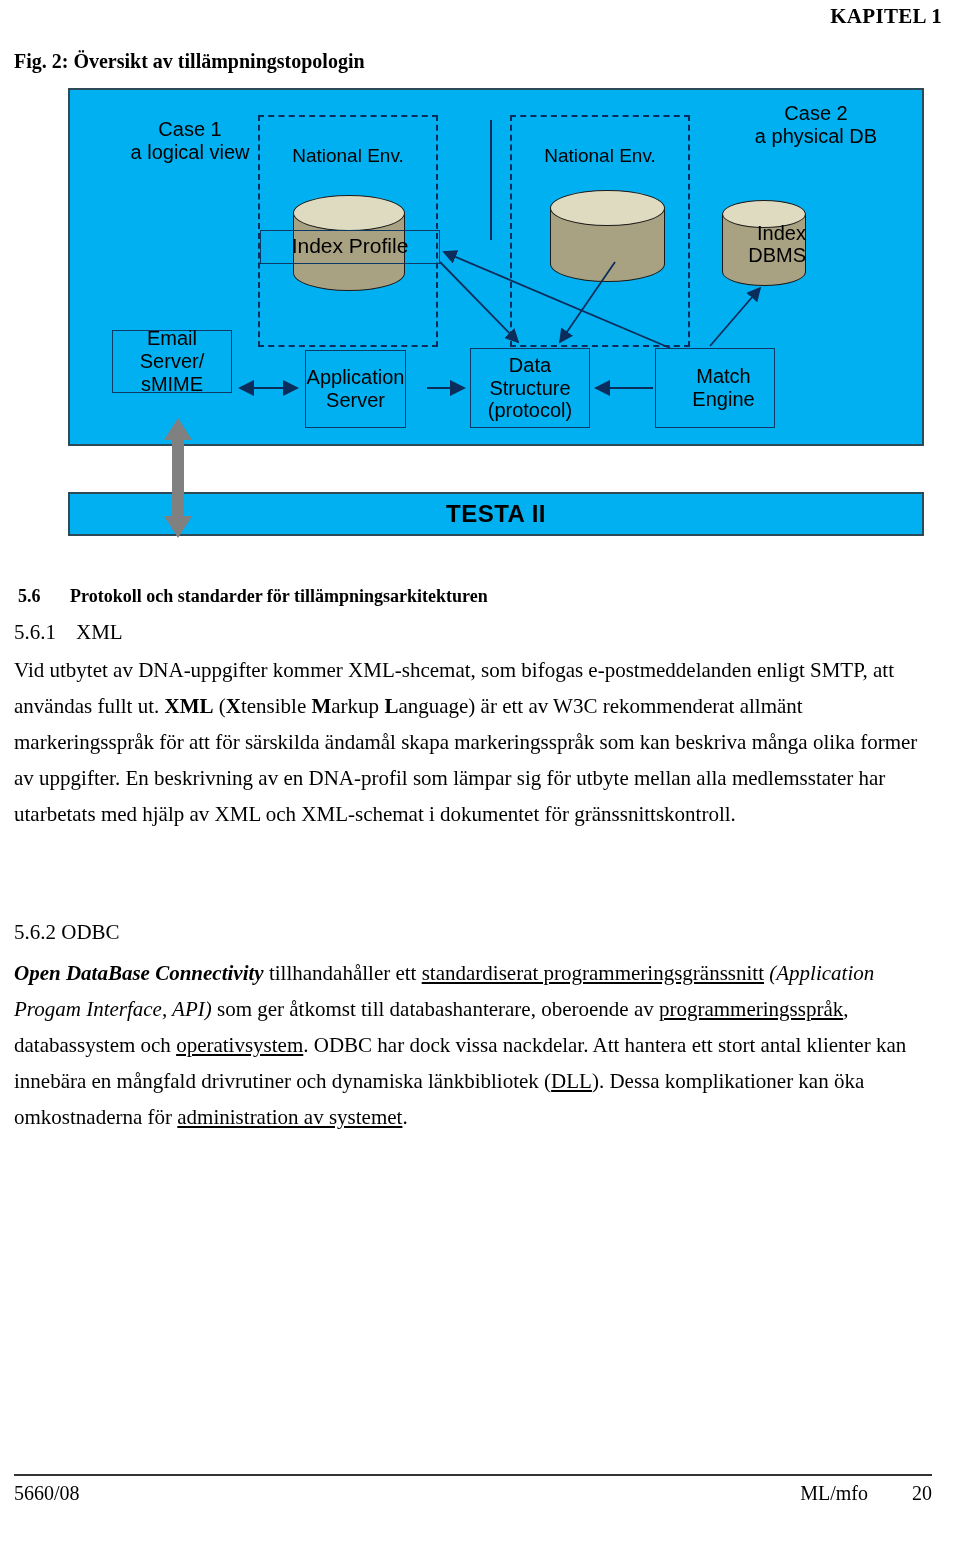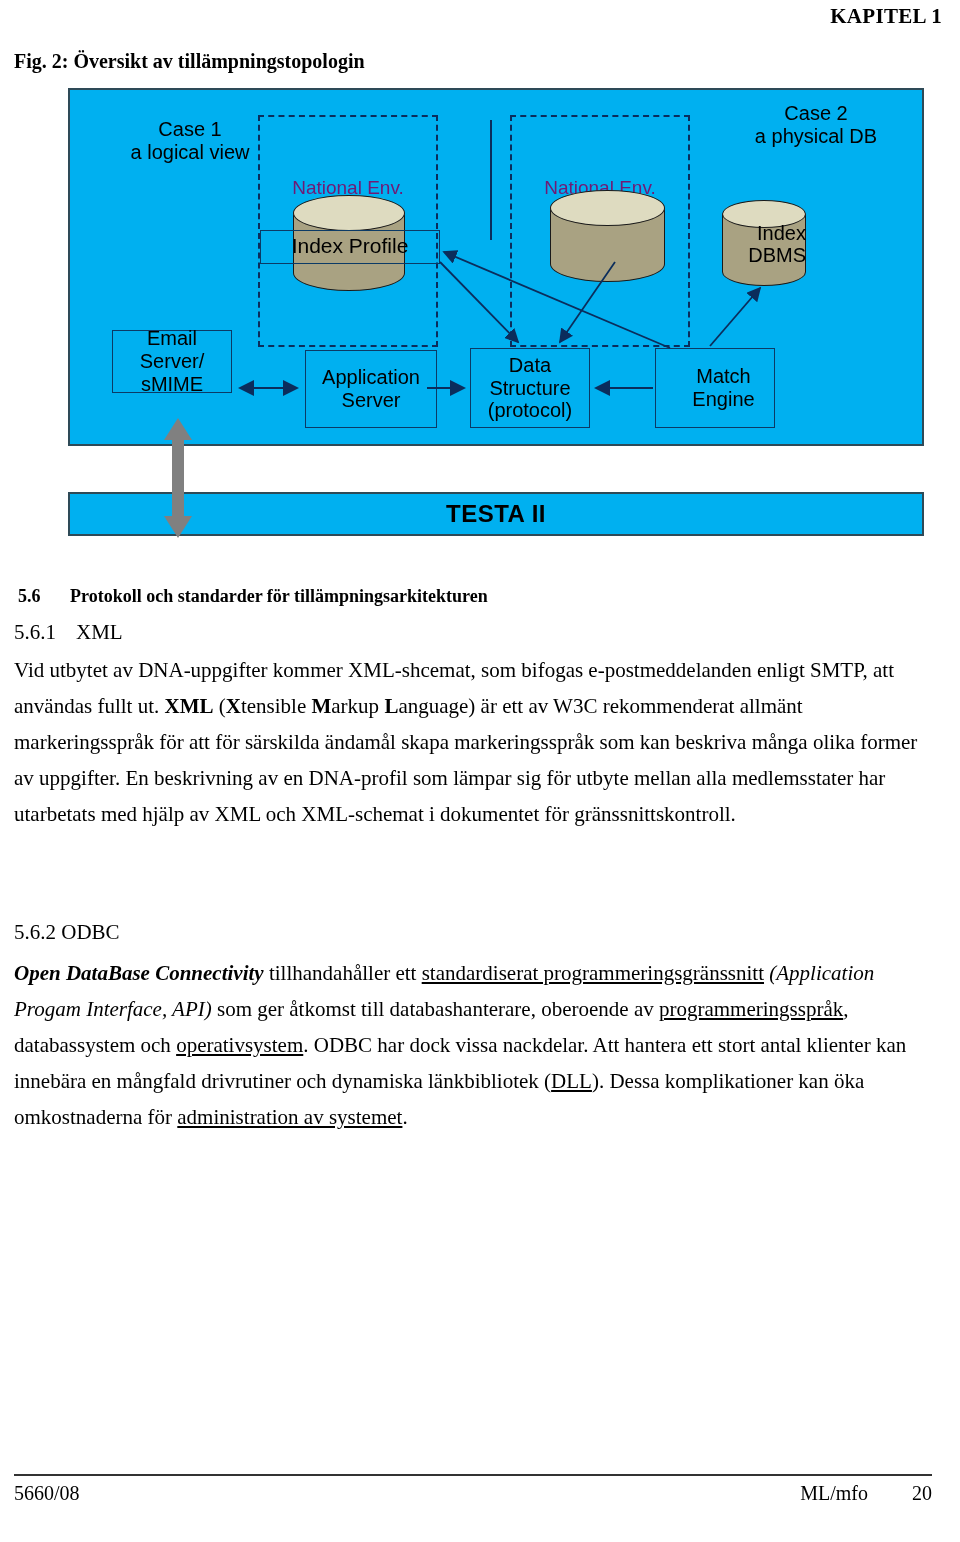--- a/index.html
+++ b/index.html
@@ -96,22 +96,21 @@
   }
   #natenv-1 { left: 188px; top: 25px; width: 180px; height: 232px; }
   #natenv-2 { left: 440px; top: 25px; width: 180px; height: 232px; }
   .natenv-label {
     position: absolute;
     left: 0; right: 0;
     top: 28px;
     text-align: center;
     font-family: "Liberation Sans", sans-serif;
     font-size: 19px;
-    color: #701a75;
-    margin-top: 32px;
+    color: #000000;
   }
 
   .divider-line {
     position: absolute;
     left: 420px;
     top: 30px;
     width: 0;
     height: 120px;
     border-left: 2px solid #0b2d5c;
   }
@@ -206,21 +205,21 @@
     justify-content: center;
     font-family: "Liberation Sans", sans-serif;
     font-size: 20px;
     color: #000;
     line-height: 1.14;
     text-align: center;
     white-space: pre-line;
     background: transparent;
   }
   #box-email      { left: 42px;  top: 240px; width: 120px; height: 63px; }
-  #box-app-server { left: 235px; top: 260px; width: 132px; height: 78px; }
+  #box-app-server { left: 235px; top: 260px; width: 101px; height: 78px; }
   #box-data-struct{ left: 400px; top: 258px; width: 120px; height: 80px; }
   #box-match      { left: 585px; top: 258px; width: 120px; height: 80px; padding-left: 17px; }
 
   
   .svg-layer {
     position: absolute;
     left: 0; top: 0;
     width: 856px;
     height: 358px;
     pointer-events: none;

